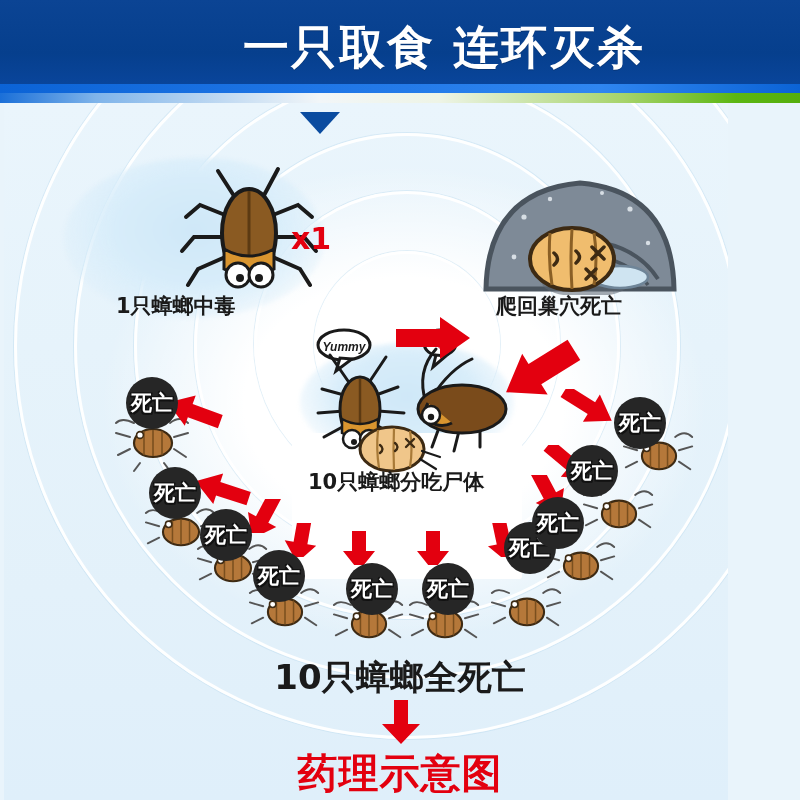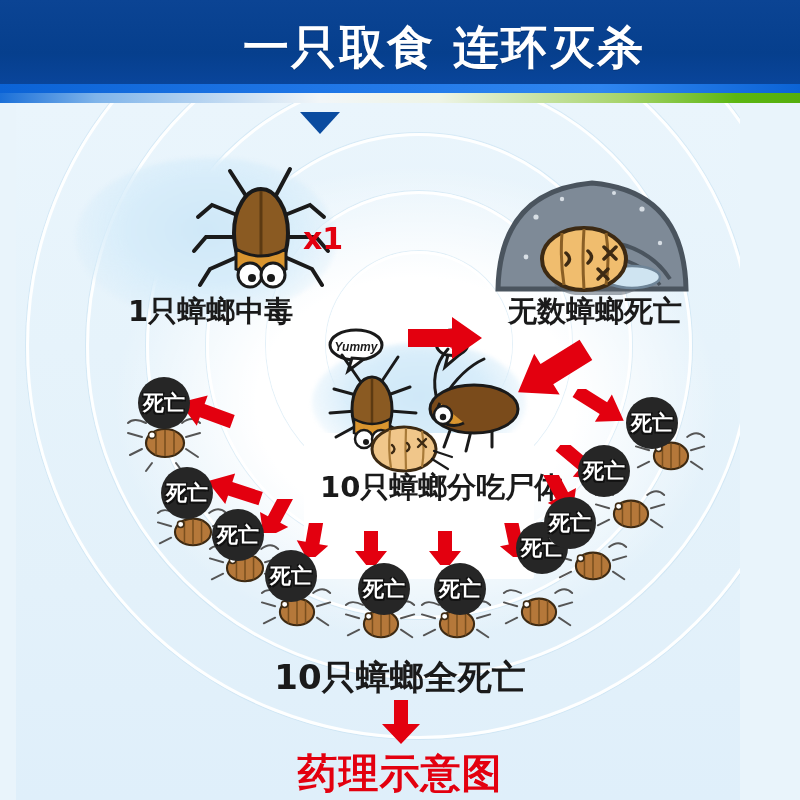--- a/index.html
+++ b/index.html
@@ -30,21 +30,21 @@
     z-index:40;
   }
   .stripe-grad{
     position:absolute;left:0;top:93px;width:800px;height:10px;
     background:linear-gradient(90deg,#1a6fd8 0%,#7fb4ea 12%,#f2f6f8 40%,#eef4e6 55%,#a6d36a 78%,#5cb612 92%,#55ae0d 100%);
     z-index:40;
   }
 
   
   .stage{
-    position:absolute;left:16px;top:103px;width:724px;height:697px;
+    position:absolute;left:4px;top:103px;width:724px;height:697px;
     background:
       radial-gradient(ellipse 420px 330px at 400px 300px, #ffffff 0%, #ffffff 38%, rgba(255,255,255,0) 72%),
       linear-gradient(180deg,#eaf5fc 0%,#e6f3fb 35%,#e3f1fa 70%,#dfeffa 100%);
     overflow:hidden;
   }
   .rings{position:absolute;left:0;top:0;width:800px;height:697px;}
   .ring{
     position:absolute;border-radius:50%;
     border:3px solid rgba(255,255,255,.95);
     box-shadow:0 0 0 1px rgba(176,211,235,.35);
@@ -71,21 +71,21 @@
 
   
   .scene{position:absolute;z-index:18;}
   .cloud-bg{
     position:absolute;border-radius:50% 46% 52% 48%/50% 52% 48% 50%;
     background:radial-gradient(ellipse at 50% 45%, #cfe8f8 0%, #d8edfa 45%, rgba(219,238,250,.25) 75%, rgba(255,255,255,0) 100%);
     filter:blur(2px);
   }
   .caption{
     position:absolute;z-index:22;
-    font-size:29px;font-weight:bold;color:#1a1a1a;white-space:nowrap;
+    font-size:21px;font-weight:bold;color:#1a1a1a;white-space:nowrap;
     font-family:"DejaVu Sans","Liberation Sans",sans-serif;
   }
   .x1{
     position:absolute;z-index:24;color:#e3000f;font-weight:bold;font-size:30px;
     font-family:"DejaVu Sans","Liberation Sans",sans-serif;
   }
 
   
   .arrow{position:absolute;z-index:26;}
 
@@ -188,21 +188,21 @@
           <path d="M92 64 Q90 94 92 124"></path>
           <path d="M114 68 Q118 94 114 120"></path>
       </g>
       <g stroke="#3d2a13" stroke-width="3.5" fill="none" stroke-linecap="round">
         <path d="M74 88 q7 6 0 12"></path>
           <path d="M96 86 q7 6 0 12"></path>
         <path d="M112 82 l12 12 M124 82 l-12 12"></path>
           <path d="M106 104 l10 10 M116 104 l-10 10"></path>
       </g>
     </svg>
-    <div class="caption" style="left:492px;top:189px;">无数蟑螂死亡</div>
+    <div class="caption" style="left:492px;top:189px;">爬回巢穴死亡</div>
 
     <svg class="arrow" style="left:492px;top:232px;" width="88" height="72" viewBox="0 0 88 72">
       <g transform="rotate(148 44 36)">
         <path d="M4 24 H50 V12 L84 36 L50 60 V48 H4 Z" fill="#e3000f"></path>
       </g>
     </svg>
 
     <div class="feed-box"></div>
     <div class="cloud-bg" style="left:296px;top:240px;width:214px;height:118px;"></div>
     <svg class="scene" style="left:296px;top:222px;" width="216" height="152" viewBox="0 0 216 152">

